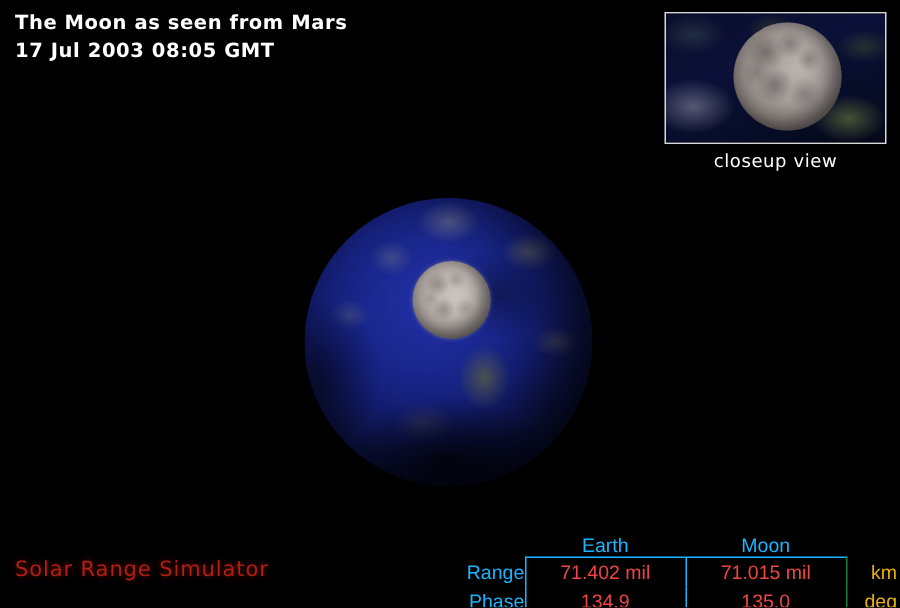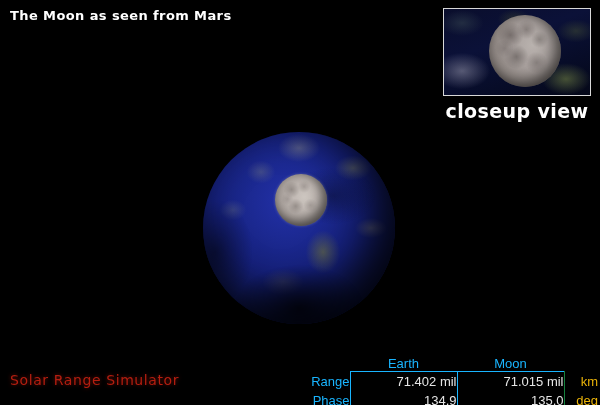--- a/index.html
+++ b/index.html
@@ -85,23 +85,22 @@
     mix-blend-mode: normal;
   }
   #closeup-caption {
     position: absolute;
     left: 443px;
     top: 100px;
     width: 148px;
     text-align: center;
     color: #ffffff;
     font-family: "DejaVu Sans", sans-serif;
-    font-size: 19px;
+    font-size: 12px;
     letter-spacing: 0.4px;
-    font-weight: bold;
   }
 
   
   #globe-wrap {
     position: absolute;
     left: 203px;
     top: 132px;
     width: 192px;
     height: 198px;
   }
@@ -197,23 +196,23 @@
   .th-unit { width: 34px; }
 
   .rowlabel {
     text-align: right;
     padding-right: 6px;
     color: #19b5ff;
     height: 19px;
     line-height: 19px;
   }
   .cell {
-    text-align: right;
+    text-align: center;
     padding-right: 7px;
-    color: #e5e5e5;
+    color: #ef4444;
     height: 19px;
     line-height: 19px;
   }
   .unit {
     text-align: right;
     padding-left: 6px;
     color: #eab308;
     height: 19px;
     line-height: 19px;
   }
@@ -223,20 +222,21 @@
   tr.r-first .cell { border-top: 1px solid #19b5ff; }
   tr.r-last  .cell { border-bottom: 1px solid #19b5ff; }
 </style>
 </head>
 <body>
 
 <div id="app">
 
   <div id="title-block">
     <div>The Moon as seen from Mars</div>
+    <div>17 Jul 2003 08:05 GMT</div>
   </div>
 
   <div id="closeup-panel">
     <div id="closeup-scene">
       <div class="cu-bg"></div>
       <div class="cu-moon"></div>
     </div>
   </div>
   <div id="closeup-caption">closeup view</div>
 

